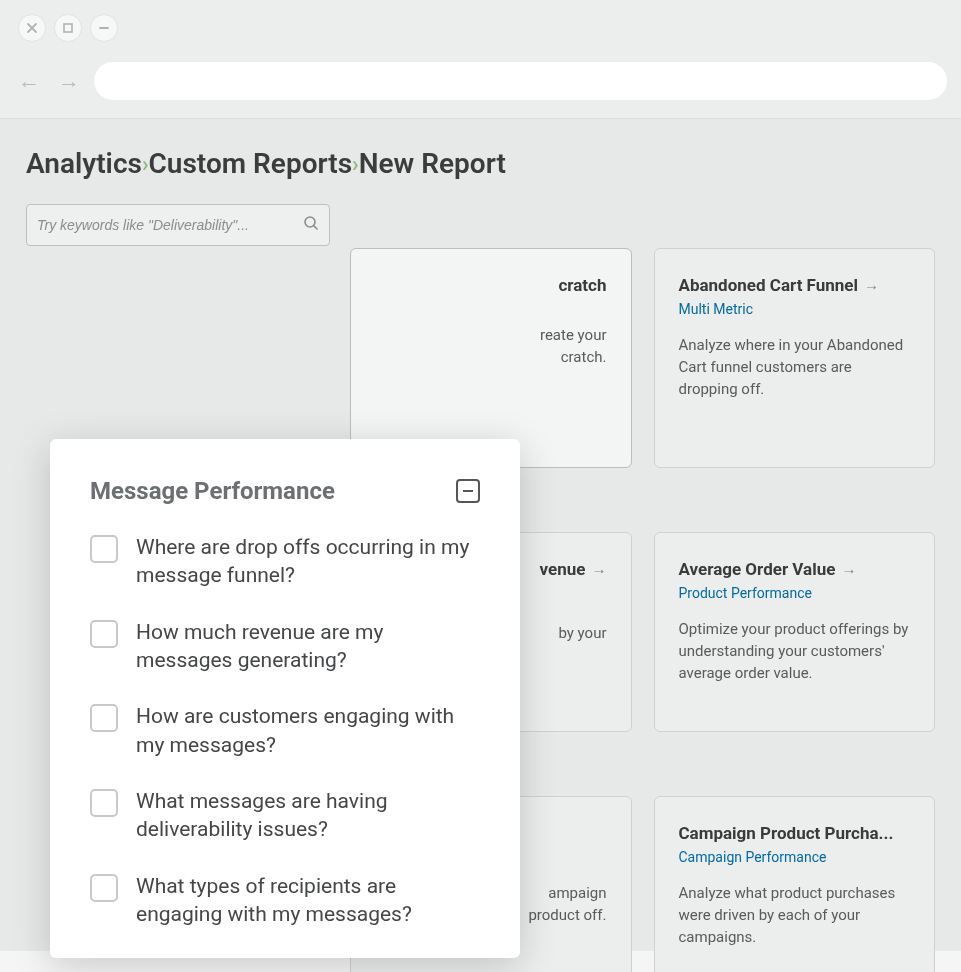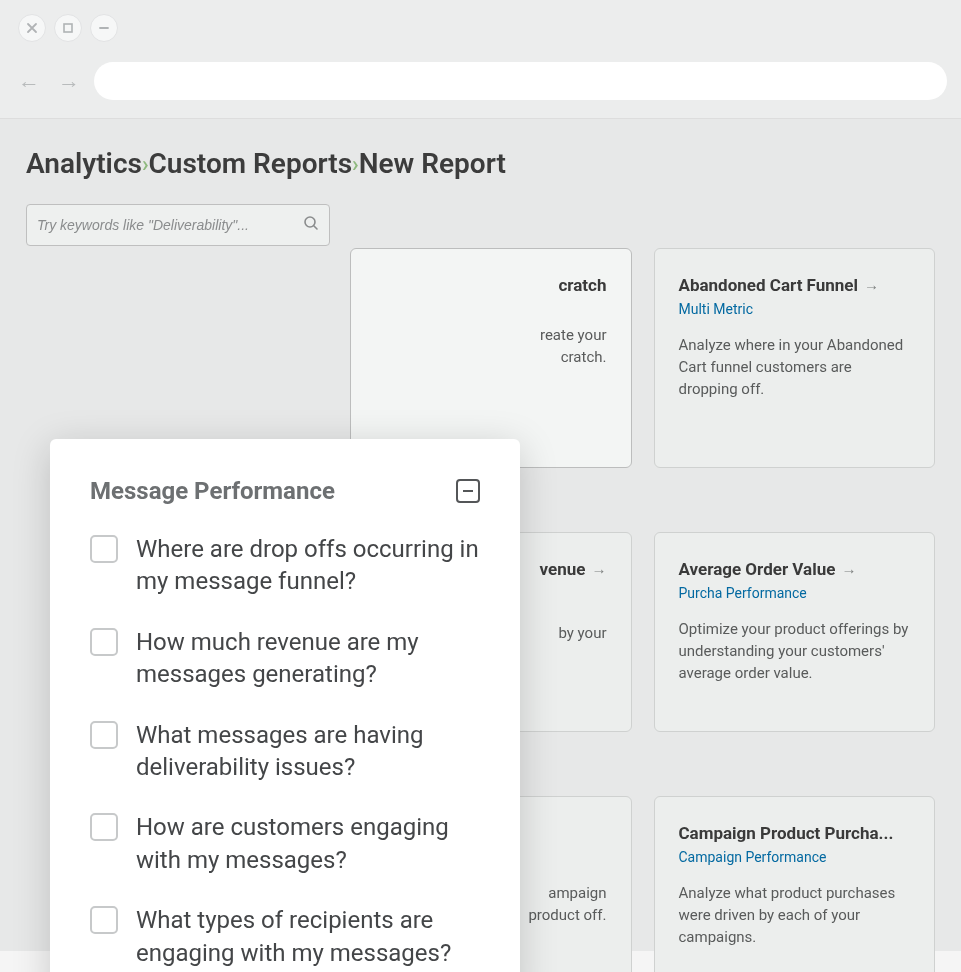--- a/index.html
+++ b/index.html
@@ -195,21 +195,21 @@
   .checkbox {
     width: 28px;
     height: 28px;
     border: 2px solid #c7c9ca;
     border-radius: 5px;
     flex-shrink: 0;
     margin-top: 2px;
     cursor: pointer;
   }
   .filter-label {
-    font-size: 24px;
+    font-size: 21px;
     color: #444648;
     line-height: 1.35;
   }
   .left-col {
     width: 304px;
     flex-shrink: 0;
   }
 </style>
 </head>
 <body>
@@ -288,21 +288,21 @@
           <span class="card-arrow">→</span>
         </div>
         <div class="card-desc" style="text-align:right; margin-top:44px;">by your</div>
       </div>
 
       <div class="card">
         <div class="card-title">
           <span>Average Order Value</span>
           <span class="card-arrow">→</span>
         </div>
-        <div class="card-sub">Purcha Performance</div>
+        <div class="card-sub">Product Performance</div>
         <div class="card-desc">Optimize your product offerings by understanding your customers' average order value.</div>
       </div>
 
       <div class="card" style="min-height:190px;">
         <div class="card-desc" style="text-align:right; margin-top:60px;">
           <span>ampaign</span><br>
           <span>product off.</span>
         </div>
       </div>
 
@@ -325,25 +325,25 @@
     <div class="filter-item">
       <span class="checkbox"></span>
       <span class="filter-label">Where are drop offs occurring in my message funnel?</span>
     </div>
     <div class="filter-item">
       <span class="checkbox"></span>
       <span class="filter-label">How much revenue are my messages generating?</span>
     </div>
     <div class="filter-item">
       <span class="checkbox"></span>
+      <span class="filter-label">How are customers engaging with my messages?</span>
+    </div>
+    <div class="filter-item">
+      <span class="checkbox"></span>
       <span class="filter-label">What messages are having deliverability issues?</span>
     </div>
-    <div class="filter-item">
-      <span class="checkbox"></span>
-      <span class="filter-label">How are customers engaging with my messages?</span>
-    </div>
     <div class="filter-item" style="margin-bottom:0;margin-top:13px;">
       <span class="checkbox"></span>
       <span class="filter-label">What types of recipients are engaging with my messages?</span>
     </div>
   </div>
 
 </div>
 
 </body></html>

